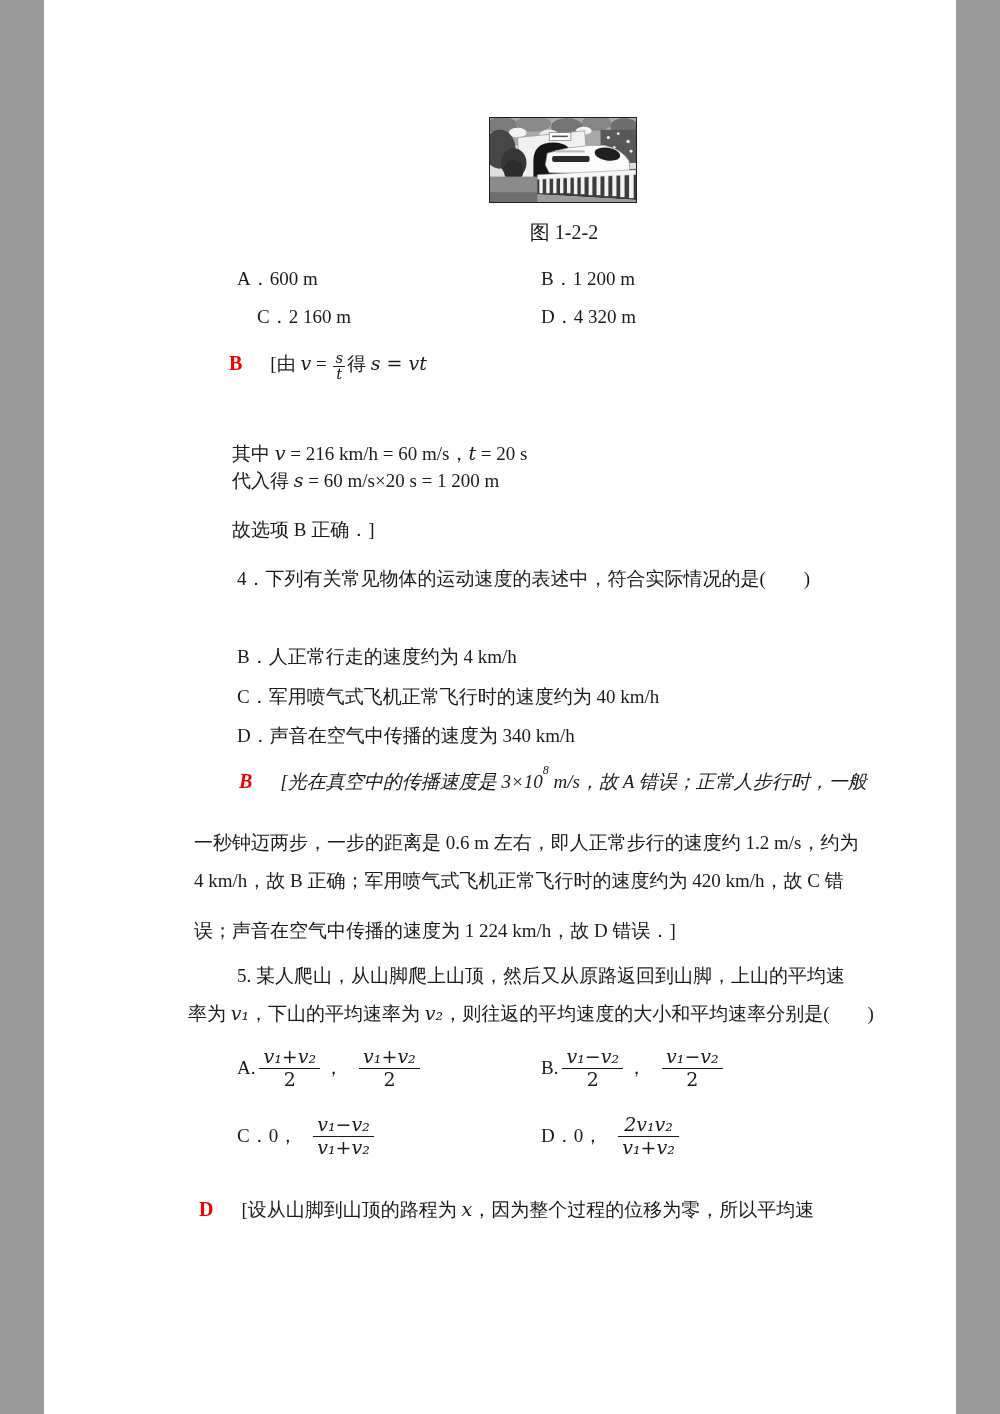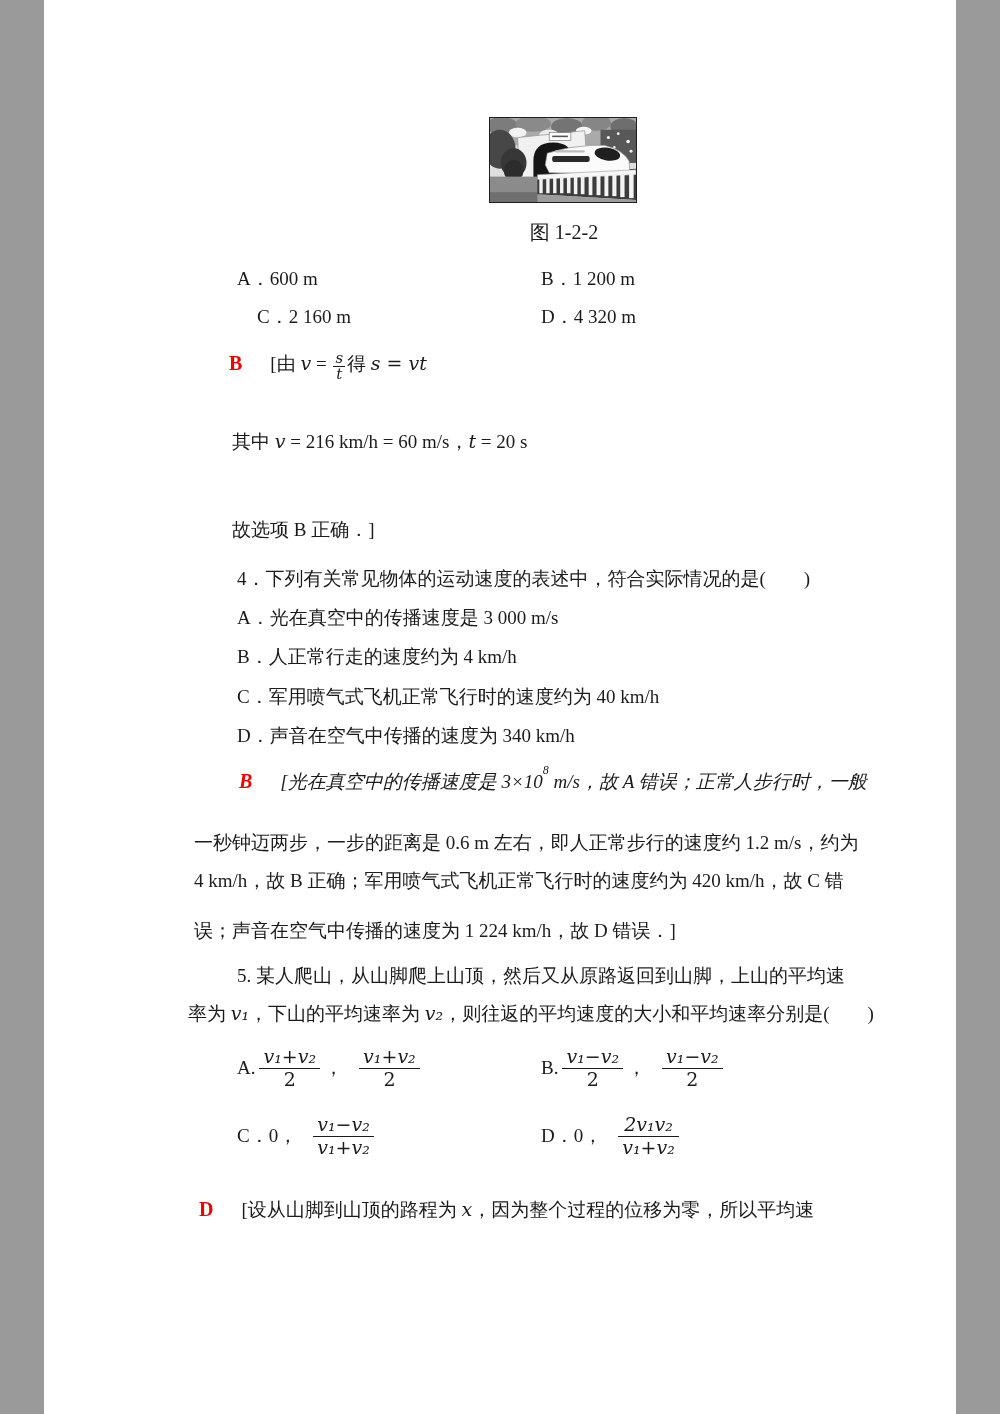--- a/index.html
+++ b/index.html
@@ -116,27 +116,29 @@
   <div class="abs caption">图 1-2-2</div>
 
   <div class="abs" style="left:193px;top:266px;">A．600 m</div>
   <div class="abs" style="left:497px;top:266px;">B．1 200 m</div>
   <div class="abs" style="left:193px;top:304px;margin-left:20px;">C．2 160 m</div>
   <div class="abs" style="left:497px;top:304px;">D．4 320 m</div>
 
   <div class="abs" style="left:185px;top:350px;">
     <span class="ansletter">B</span><span class="gap"></span><span>[由 </span><span class="var">v</span><span> = </span><span class="frac-sm"><span class="num">s</span><span class="den">t</span></span><span>得 </span><span class="var">s = vt</span>
   </div>
-  <div class="abs" style="left:188px;top:428px;text-align:center;">
+  <div class="abs" style="left:188px;top:440px;text-align:center;">
     <span>其中 </span><span class="var">v</span><span> = 216 km/h = 60 m/s，</span><span class="var">t</span><span> = 20 s</span>
   </div>
+  <div class="abs" style="left:188px;top:467px;">
+    <span>代入得 </span><span class="var">s</span><span> = 60 m/s×20 s = 1 200 m</span>
+  </div>
   <div class="abs" style="left:188px;top:517px;">故选项 B 正确．]</div>
 
   <div class="abs" style="left:193px;top:566px;">4．下列有关常见物体的运动速度的表述中，符合实际情况的是(　　)</div>
-  <div class="abs" style="left:193px;top:605px;">A．光在真空中的传播速度是 3 000 m/s</div>
   <div class="abs" style="left:193px;top:644px;">B．人正常行走的速度约为 4 km/h</div>
   <div class="abs" style="left:193px;top:684px;">C．军用喷气式飞机正常飞行时的速度约为 40 km/h</div>
   <div class="abs" style="left:193px;top:723px;">D．声音在空气中传播的速度为 340 km/h</div>
 
   <div class="abs" style="left:195px;top:768px;font-style:italic;">
     <span class="ansletter">B</span><span class="gap"></span><span>[光在真空中的传播速度是 3×10</span><sup class="pw">8</sup><span> m/s，故 A 错误；正常人步行时，一般</span>
   </div>
   <div class="abs" style="left:150px;top:818px;margin-top:12px;">一秒钟迈两步，一步的距离是 0.6 m 左右，即人正常步行的速度约 1.2 m/s，约为</div>
   <div class="abs" style="left:150px;top:868px;">4 km/h，故 B 正确；军用喷气式飞机正常飞行时的速度约为 420 km/h，故 C 错</div>
   <div class="abs" style="left:150px;top:918px;">误；声音在空气中传播的速度为 1 224 km/h，故 D 错误．]</div>

